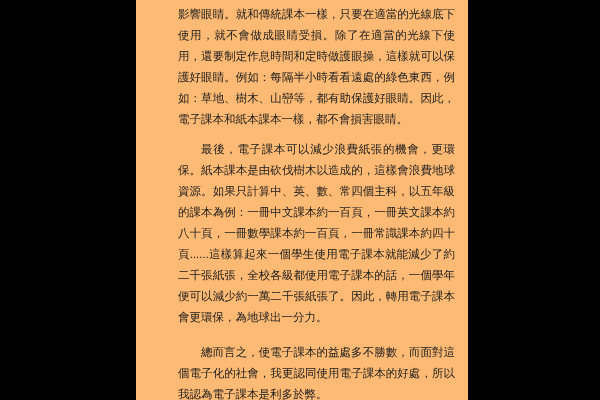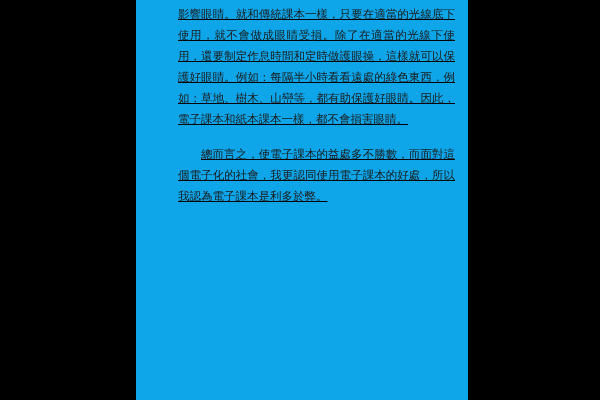--- a/index.html
+++ b/index.html
@@ -15,22 +15,21 @@
     width: 600px;
     height: 400px;
     background: #000000;
   }
   .paper {
     position: absolute;
     left: 136px;
     top: 0;
     width: 332px;
     height: 400px;
-    background: #0ea5e9;
-    text-decoration: underline;
+    background: #fdba74;
   }
   .text-block {
     box-sizing: border-box;
     width: 100%;
     height: 100%;
     padding: 4px 13px 0 42px;
     color: #1c1c1c;
     font-size: 11.5px;
     line-height: 21px;
     text-align: justify;
@@ -46,16 +45,17 @@
     margin-top: 14px;
   }
 </style>
 </head>
 <body>
 
 <div class="stage">
   <div class="paper">
     <div class="text-block">
       <p>影響眼睛。就和傳統課本一樣，只要在適當的光線底下使用，就不會做成眼睛受損。除了在適當的光線下使用，還要制定作息時間和定時做護眼操，這樣就可以保護好眼睛。例如：每隔半小時看看遠處的綠色東西，例如：草地、樹木、山巒等，都有助保護好眼睛。因此，電子課本和紙本課本一樣，都不會損害眼睛。</p>
+      <p class="indent">最後，電子課本可以減少浪費紙張的機會，更環保。紙本課本是由砍伐樹木以造成的，這樣會浪費地球資源。如果只計算中、英、數、常四個主科，以五年級的課本為例：一冊中文課本約一百頁，一冊英文課本約八十頁，一冊數學課本約一百頁，一冊常識課本約四十頁......這樣算起來一個學生使用電子課本就能減少了約二千張紙張，全校各級都使用電子課本的話，一個學年便可以減少約一萬二千張紙張了。因此，轉用電子課本會更環保，為地球出一分力。</p>
       <p class="indent conclusion">總而言之，使電子課本的益處多不勝數，而面對這個電子化的社會，我更認同使用電子課本的好處，所以我認為電子課本是利多於弊。</p>
     </div>
   </div>
 </div>
 
 </body></html>

